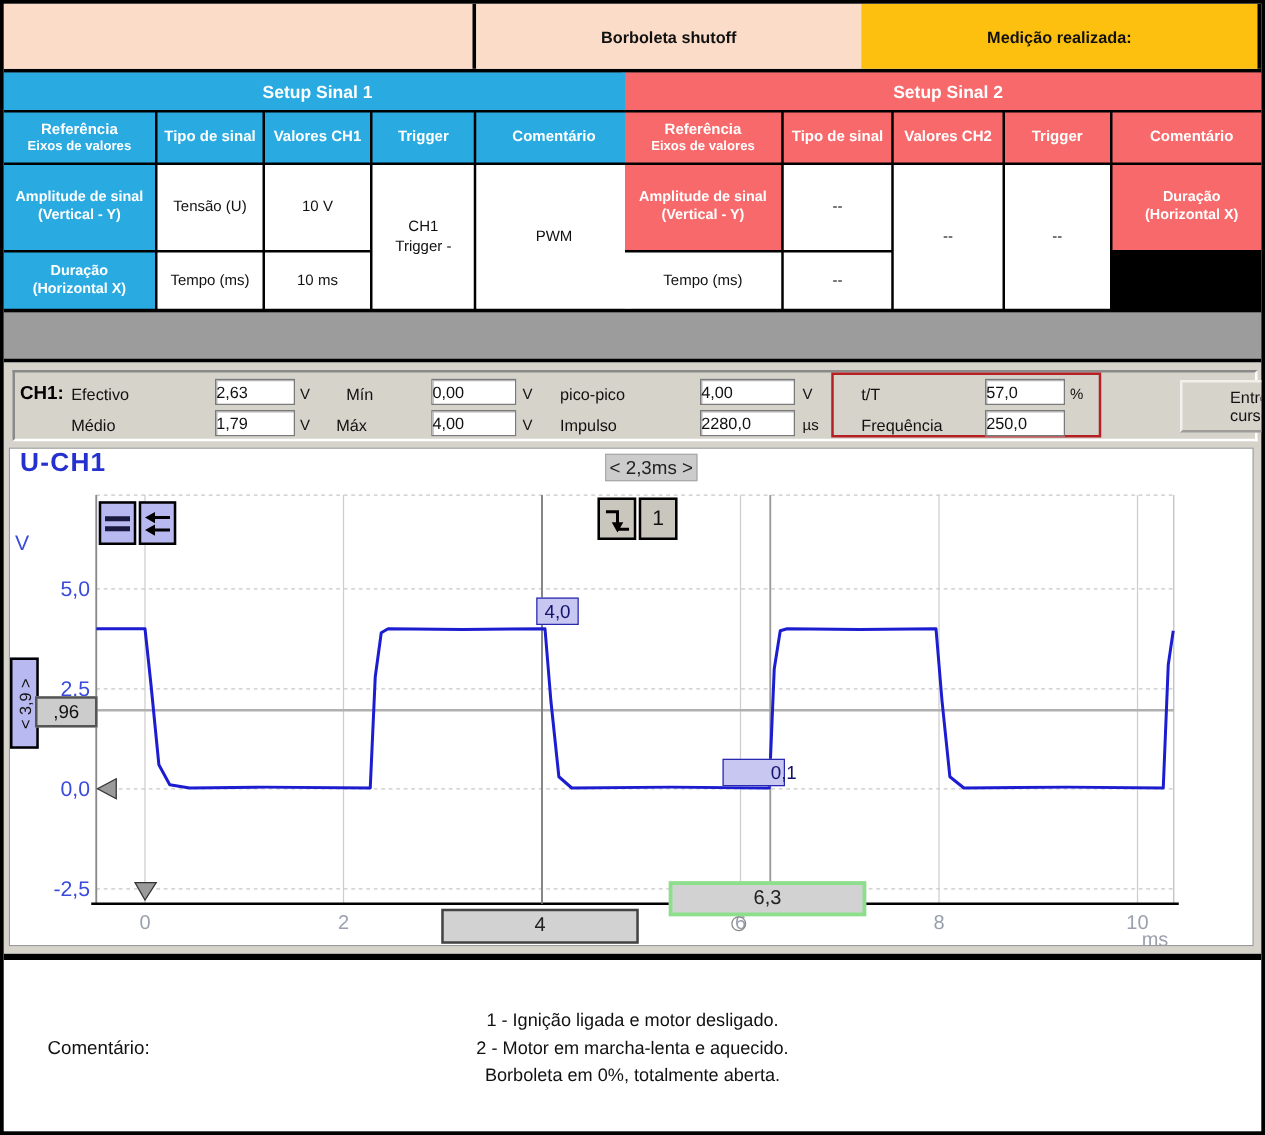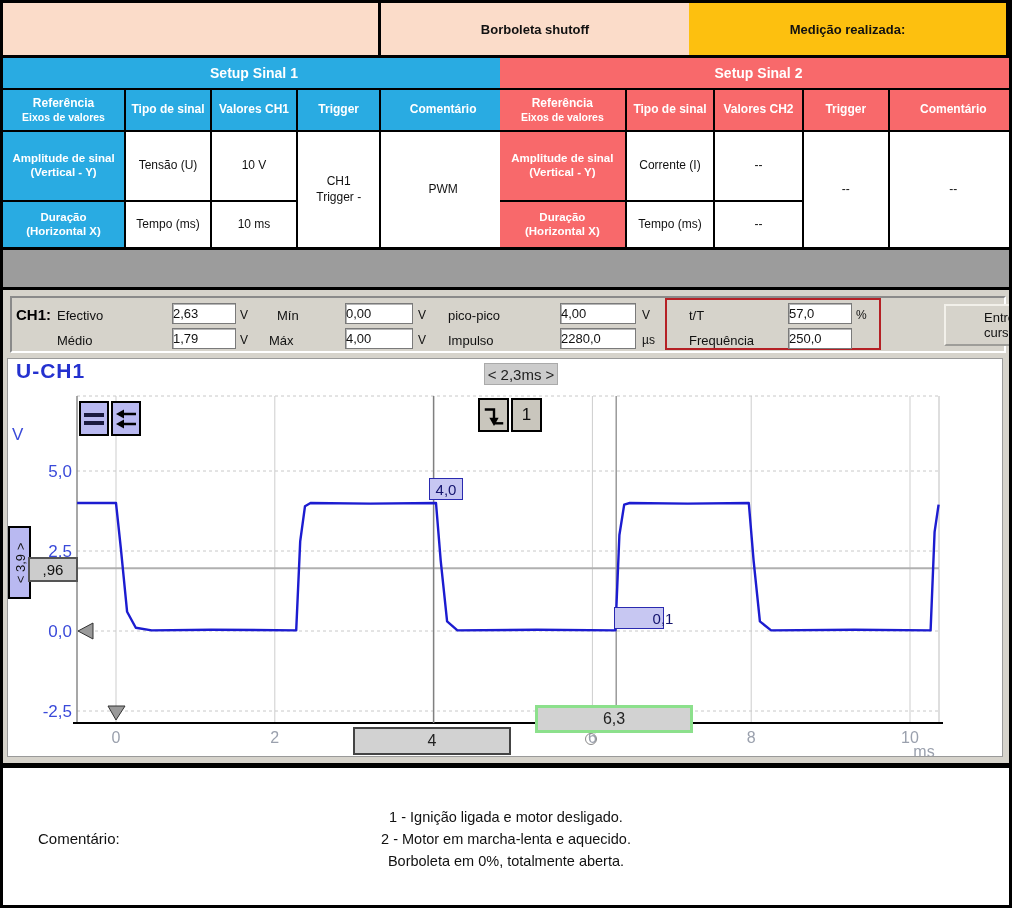--- a/index.html
+++ b/index.html
@@ -144,21 +144,20 @@
       </div>
       <div class="st-head accent">Tipo de sinal</div>
       <div class="st-head accent">Valores CH2</div>
       <div class="st-head accent">Trigger</div>
       <div class="st-head accent">Comentário</div>
 
       <div class="st-cell st-refcell accent">
         <span>Amplitude de sinal</span>
         <span>(Vertical - Y)</span>
       </div>
-      <div class="st-cell">Corrente (I)</div>
       <div class="st-cell">--</div>
       <div class="st-cell span2">
         <span>--</span>
         <span></span>
       </div>
       <div class="st-cell span2">--</div>
 
       <div class="st-cell st-refcell accent">
         <span>Duração</span>
         <span>(Horizontal X)</span>
@@ -269,21 +268,21 @@
       <div class="trig-btn" style="left:470px; top:39px;">
         <svg width="24" height="26" viewBox="0 0 26 28">
           <path d="M3 8 H13 V19" fill="none" stroke="#000" stroke-width="2.6"></path>
           <polygon points="8,17 18,17 13,26" fill="#000"></polygon>
           <path d="M13 23 H23" fill="none" stroke="#000" stroke-width="2.6"></path>
         </svg>
       </div>
       <div class="trig-btn" style="left:503px; top:39px;">1</div>
 
       <div class="val-tag" style="left:421px; top:119px;">4,0</div>
-      <div class="val-tag" style="left:606px; top:248px;padding-left:48px;">0,1</div>
+      <div class="val-tag" style="left:570px; top:248px;padding-left:48px;">0,1</div>
 
       <div class="dv-tag">
         <span>&lt; 3,9 &gt;</span>
       </div>
       <div class="level-tag">,96</div>
 
       <div class="cpos-box cpos-1">4</div>
       <div class="cpos-box cpos-2">6,3</div>
       <div class="drag-dot"></div>
     </div>

